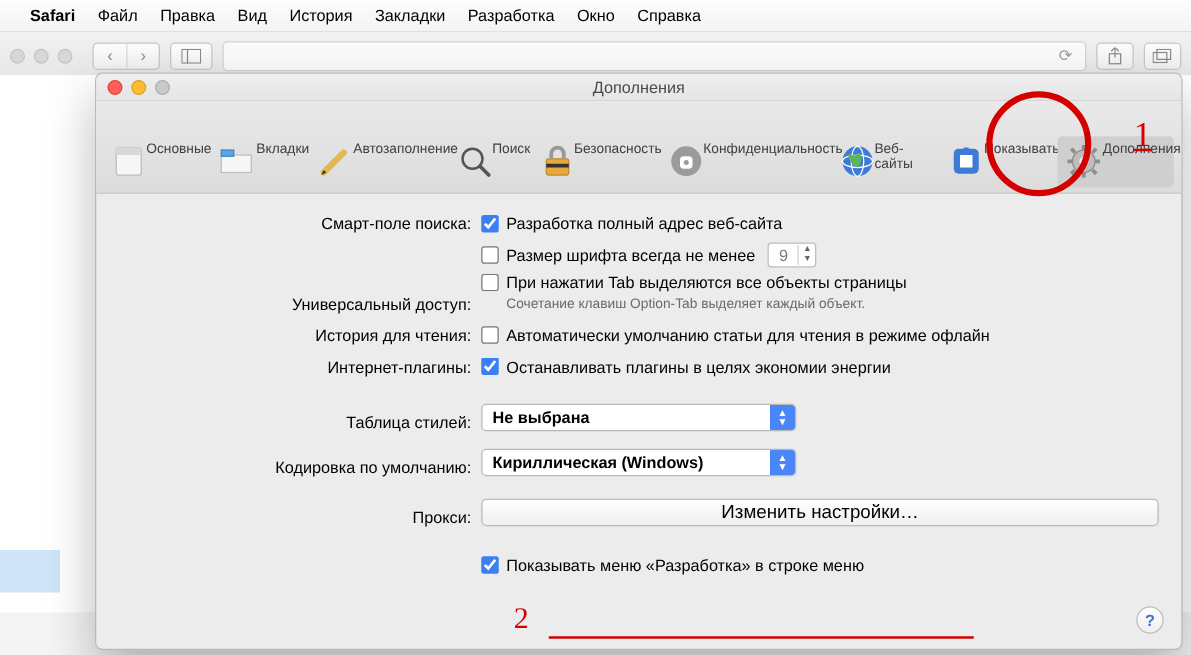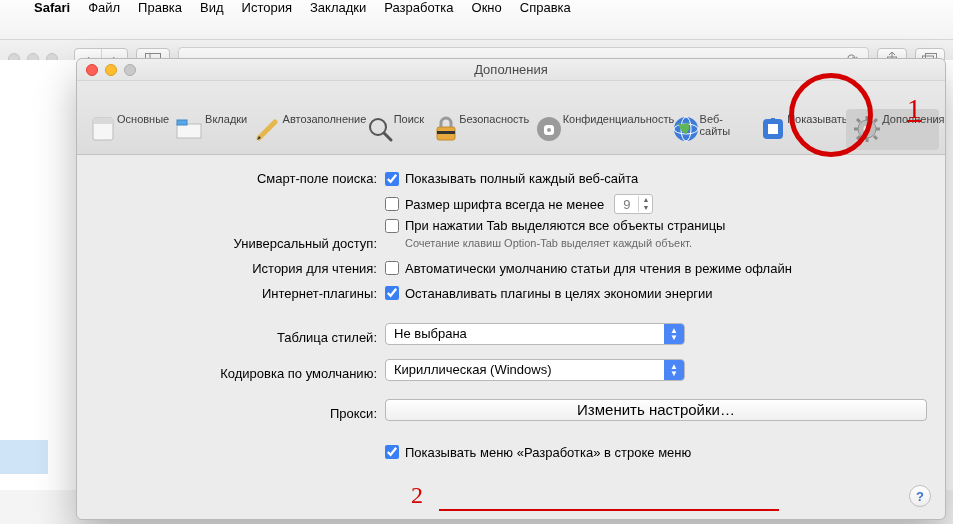--- a/index.html
+++ b/index.html
@@ -9,25 +9,26 @@
     background: #fff;
     width: 953px;
     height: 524px;
     overflow: hidden;
     position: relative;
     color: #000;
   }
 
   
   .menubar {
-    height: 40px;
+    height: 26px;
     background: linear-gradient(#fdfdfd,#f3f3f3);
     border-bottom: 1px solid #d6d6d6;
     display: flex;
-    padding: 0 16px;
+    align-items: center;
+    padding: 0 6px;
     gap: 18px;
     font-size: 13px;
   }
   .menubar .apple { font-size: 14px; }
   .menubar .appname { font-weight: 700; }
   .menubar span { cursor: default; }
 
   
   .safari-toolbar {
     height: 38px;
@@ -147,23 +148,23 @@
     display:inline-flex; align-items:center;
     border:1px solid #bdbdbd; border-radius:3px;
     height:20px; background:#fff; margin-left:4px;
   }
   .stepper .val { padding:0 8px; color:#7a7a7a; }
   .stepper .arrows { width:14px; display:flex; flex-direction:column; border-left:1px solid #d0d0d0; }
   .stepper .arrows span { font-size:7px; text-align:center; color:#666; line-height:8px; }
 
   .select {
     display:flex; align-items:center; justify-content:space-between;
-    width:300px; height:22px;
+    width:252px; height:22px;
     background:#fff; border:1px solid #b9b9b9; border-radius:4px;
-    padding:0 0 0 8px; font-size:13px;
+    padding:0 0 0 8px; font-size:13px;font-weight:bold;
   }
   .select .chev {
     width:20px; height:100%;
     background:#4a86f7;
     border-radius:0 3px 3px 0;
     display:flex; flex-direction:column; align-items:center; justify-content:center;
     color:#fff; font-size:8px; line-height:7px;
   }
 
   .pushbtn {
@@ -370,21 +371,21 @@
     <div class="annot-1">1</div>
   </div>
 
   <div class="prefs-body">
 
     <div class="row">
       <div class="lab">Смарт-поле поиска:</div>
       <div class="ctrl">
         <label class="ck">
           <input type="checkbox" checked="" style="">
-          <span>Показывать полный каждый веб-сайта</span>
+          <span>Разработка полный адрес веб-сайта</span>
         </label>
       </div>
     </div>
 
     <div class="row">
       <div class="lab">Универсальный доступ:</div>
       <div class="ctrl">
         <label class="ck">
           <input type="checkbox" style="">
           <span>Размер шрифта всегда не менее</span>

